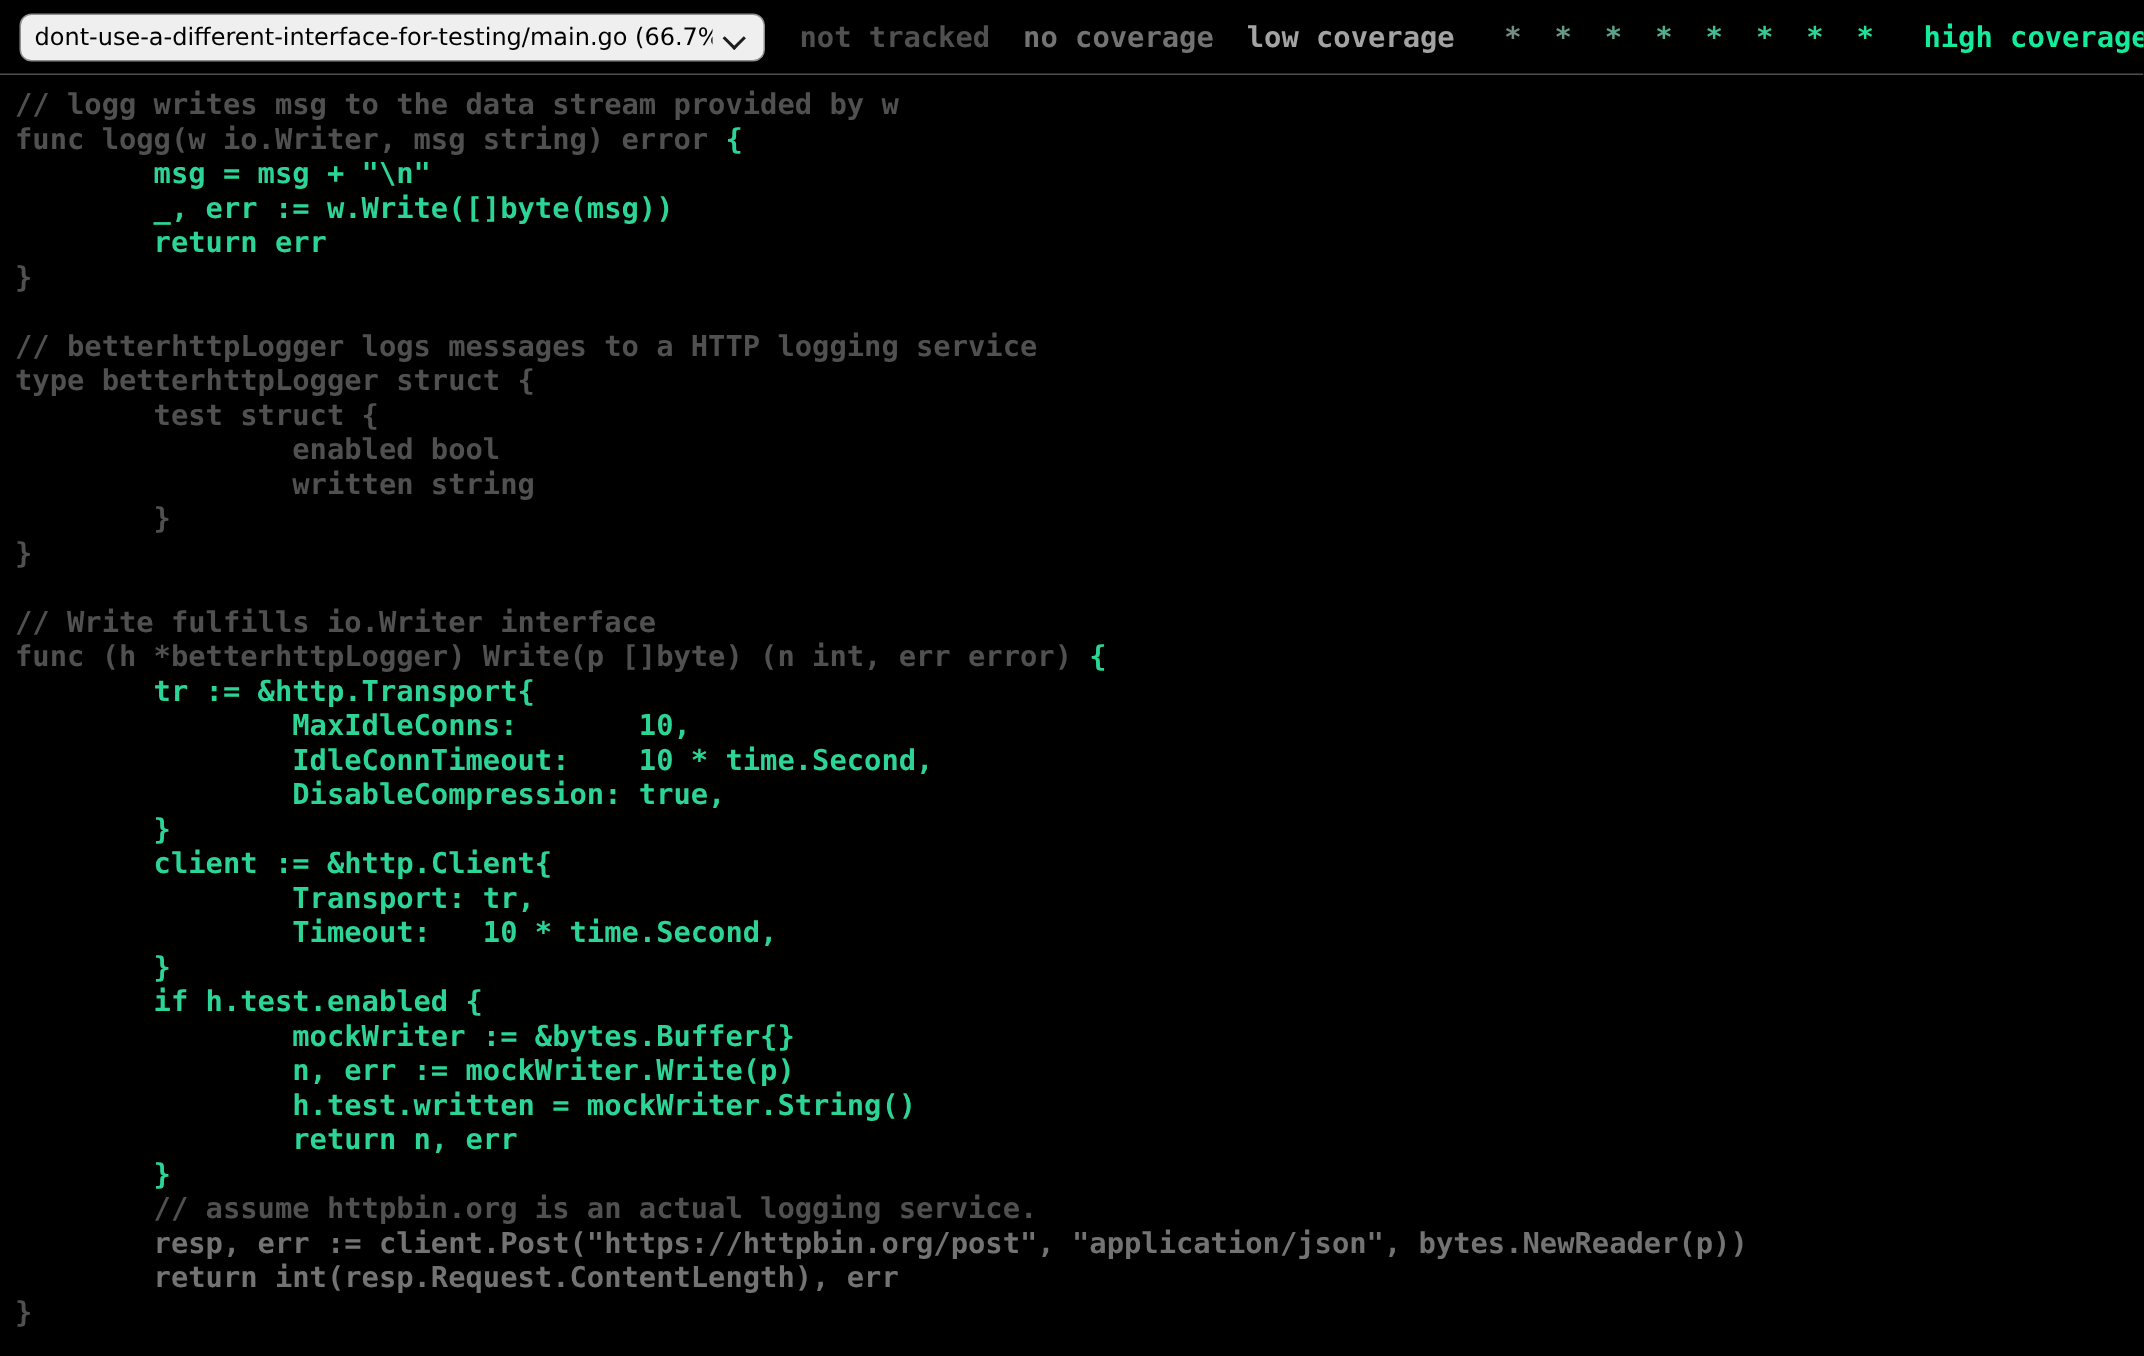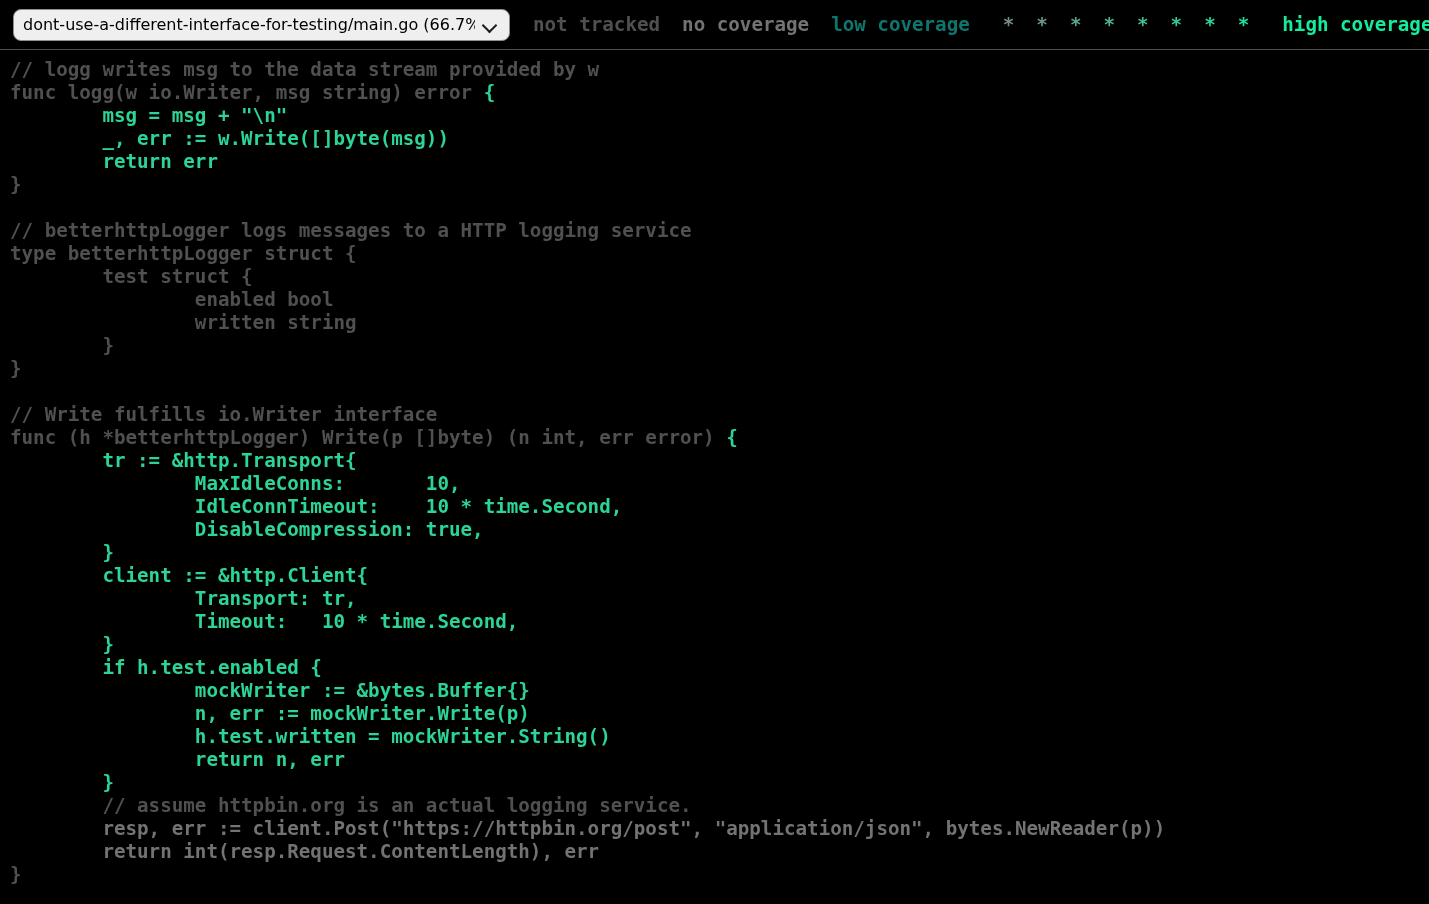--- a/index.html
+++ b/index.html
@@ -61,21 +61,21 @@
     margin: 0;
   }
   pre.file {
     margin: 8px 0 0 0;
     padding: 0 6px 0 10px;
     font-size: 19.2px;
     line-height: 23px;
     white-space: pre;
   }
 </style>
-<style>.untracked{color:#505050}.cov0{color:#737373}.cov1{color:#0f766e}.cov2{color:#748c83}.cov3{color:#689886}.cov4{color:#5ca489}.cov5{color:#50b08c}.cov6{color:#44bc8f}.cov7{color:#38c892}.cov8{color:#2cd495}.cov9{color:#20e098}.cov10{color:#14ec9b}</style></head>
+<style>.untracked{color:#505050}.cov0{color:#737373}.cov1{color:#a3a3a3}.cov2{color:#748c83}.cov3{color:#689886}.cov4{color:#5ca489}.cov5{color:#50b08c}.cov6{color:#44bc8f}.cov7{color:#38c892}.cov8{color:#2cd495}.cov9{color:#20e098}.cov10{color:#14ec9b}</style></head>
 <body style="background: rgb(0, 0, 0);">
 
 <div id="topbar">
   <div id="nav">
     <select id="files">
       <option selected="">dont-use-a-different-interface-for-testing/main.go (66.7%)</option>
     </select>
     <span class="chevron"></span>
   </div>
   <div id="legend">

